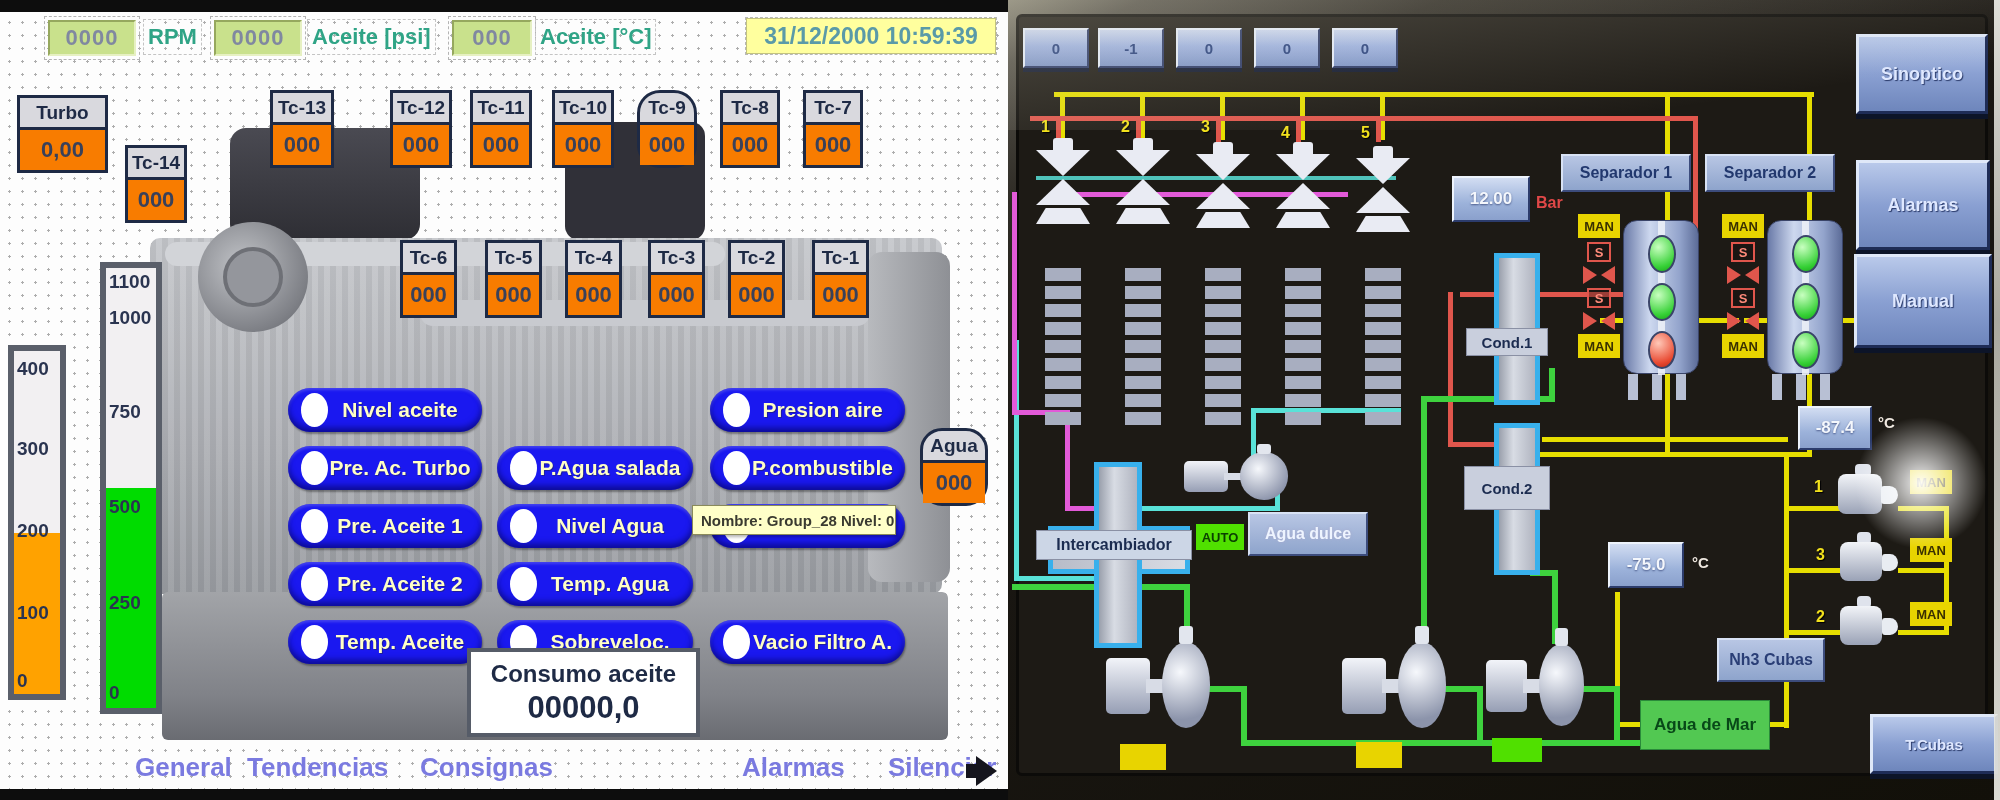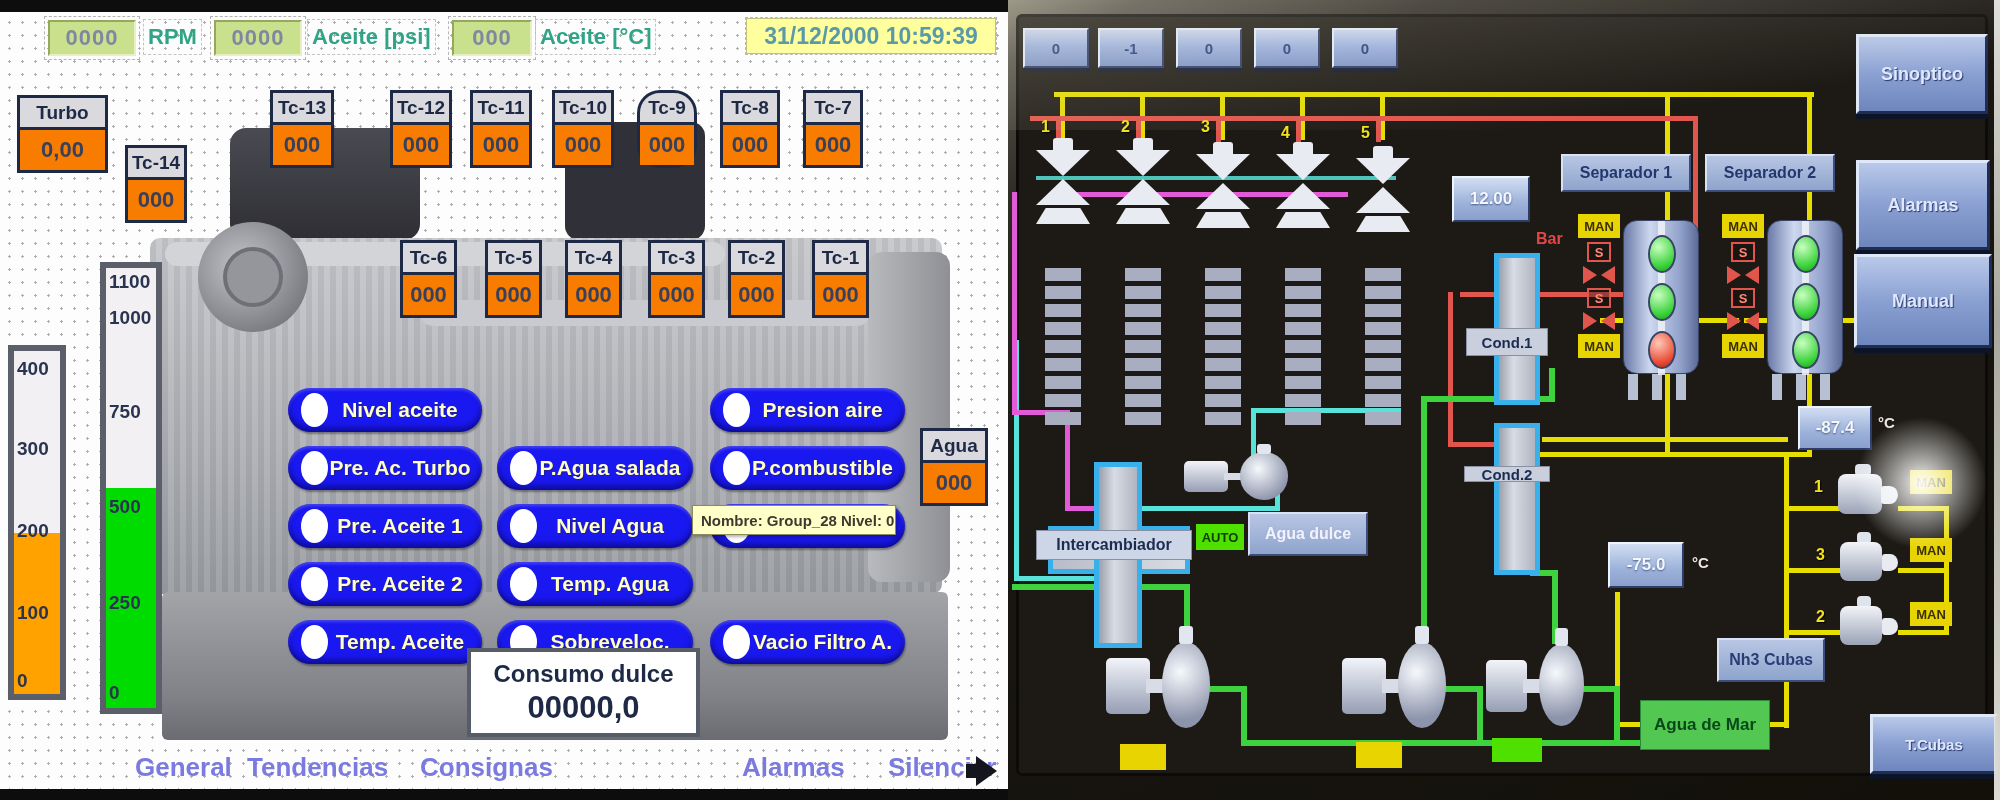--- a/index.html
+++ b/index.html
@@ -303,27 +303,27 @@
         <span class="dot"></span>
         <span class="lbl"></span>
       </div>
     <div class="pill" style="left:710px;top:620px;width:195px;">
         <span class="dot"></span>
         <span class="lbl">Vacio Filtro A.</span>
       </div>
 
     <div class="tooltip">Nombre: Group_28  Nivel: 0</div>
 
-    <div class="tcbox" style="left:920px;top:428px;width:68px;z-index:5;">
+    <div class="tcbox" style="left:920px;top:428px;width:68px;z-index:5;border-radius:22px;">
       <div class="hd">Agua</div>
       <div class="val">000</div>
     </div>
 
     <div class="consumo">
-      <div class="t">Consumo dulce</div>
+      <div class="t">Consumo aceite</div>
       <div class="v">00000,0</div>
     </div>
 
     <div class="navitem" style="left:135px;">General</div>
     <div class="navitem" style="left:247px;">Tendencias</div>
     <div class="navitem" style="left:420px;">Consignas</div>
     <div class="navitem" style="left:597px;margin-top:36px;">Ajustes</div>
     <div class="navitem" style="left:742px;">Alarmas</div>
     <div class="navitem" style="left:888px;">Silenciar</div>
     <div class="arrow-wrap">
@@ -443,21 +443,21 @@
         <div class="tv-tri-u"></div>
         <div class="tv-foot"></div>
       </div>
     <div class="rack" style="left:37px;top:268px;"></div>
     <div class="rack" style="left:117px;top:268px;"></div>
     <div class="rack" style="left:197px;top:268px;"></div>
     <div class="rack" style="left:277px;top:268px;"></div>
     <div class="rack" style="left:357px;top:268px;"></div>
 
     <div class="disp" style="left:444px;top:176px;width:78px;height:46px;">12.00</div>
-    <div class="unit" style="left:528px;top:194px;color:#e04848;font-size:16px;margin-top:36px;">Bar</div>
+    <div class="unit" style="left:528px;top:194px;color:#e04848;font-size:16px;">Bar</div>
 
     <div class="lab-blue" style="left:553px;top:154px;width:130px;height:38px;">Separador 1</div>
     <div class="lab-blue" style="left:697px;top:154px;width:130px;height:38px;">Separador 2</div>
 
     <div class="sva" style="left:570px;top:214px;">
       <div class="man">MAN</div>
       <div class="sbox">S</div>
       <div class="rbow"></div>
       <div class="sbox">S</div>
       <div class="rbow"></div>
@@ -483,21 +483,21 @@
       <div class="cpipe"></div>
       <div class="light" style="top:14px;" data-state="green"></div>
       <div class="light" style="top:62px;" data-state="green"></div>
       <div class="light" style="top:110px;" data-state="green"></div>
     </div>
     <div class="legs" style="left:764px;top:374px;"></div>
 
     <div class="cond" style="left:486px;top:253px;"></div>
     <div class="lab-plain" style="left:458px;top:328px;width:82px;height:28px;">Cond.1</div>
     <div class="cond" style="left:486px;top:423px;"></div>
-    <div class="lab-plain" style="left:456px;top:466px;width:86px;height:16px;">Cond.2</div>
+    <div class="lab-plain" style="left:456px;top:466px;width:86px;height:44px;">Cond.2</div>
 
     <div class="xbar" style="left:40px;top:526px;width:142px;height:48px;"></div>
     <div class="cond" style="left:86px;top:462px;width:48px;height:186px;"></div>
     <div class="lab-plain" style="left:28px;top:530px;width:156px;height:30px;font-size:16px;background:#ccd6e6;">Intercambiador</div>
 
     <div class="pump" style="left:176px;top:448px;width:104px;height:56px;">
       <div class="pm-l"></div>
         <div class="pm-axle"></div>
         <div class="pm-r"></div>
         <div class="pm-cap"></div>

